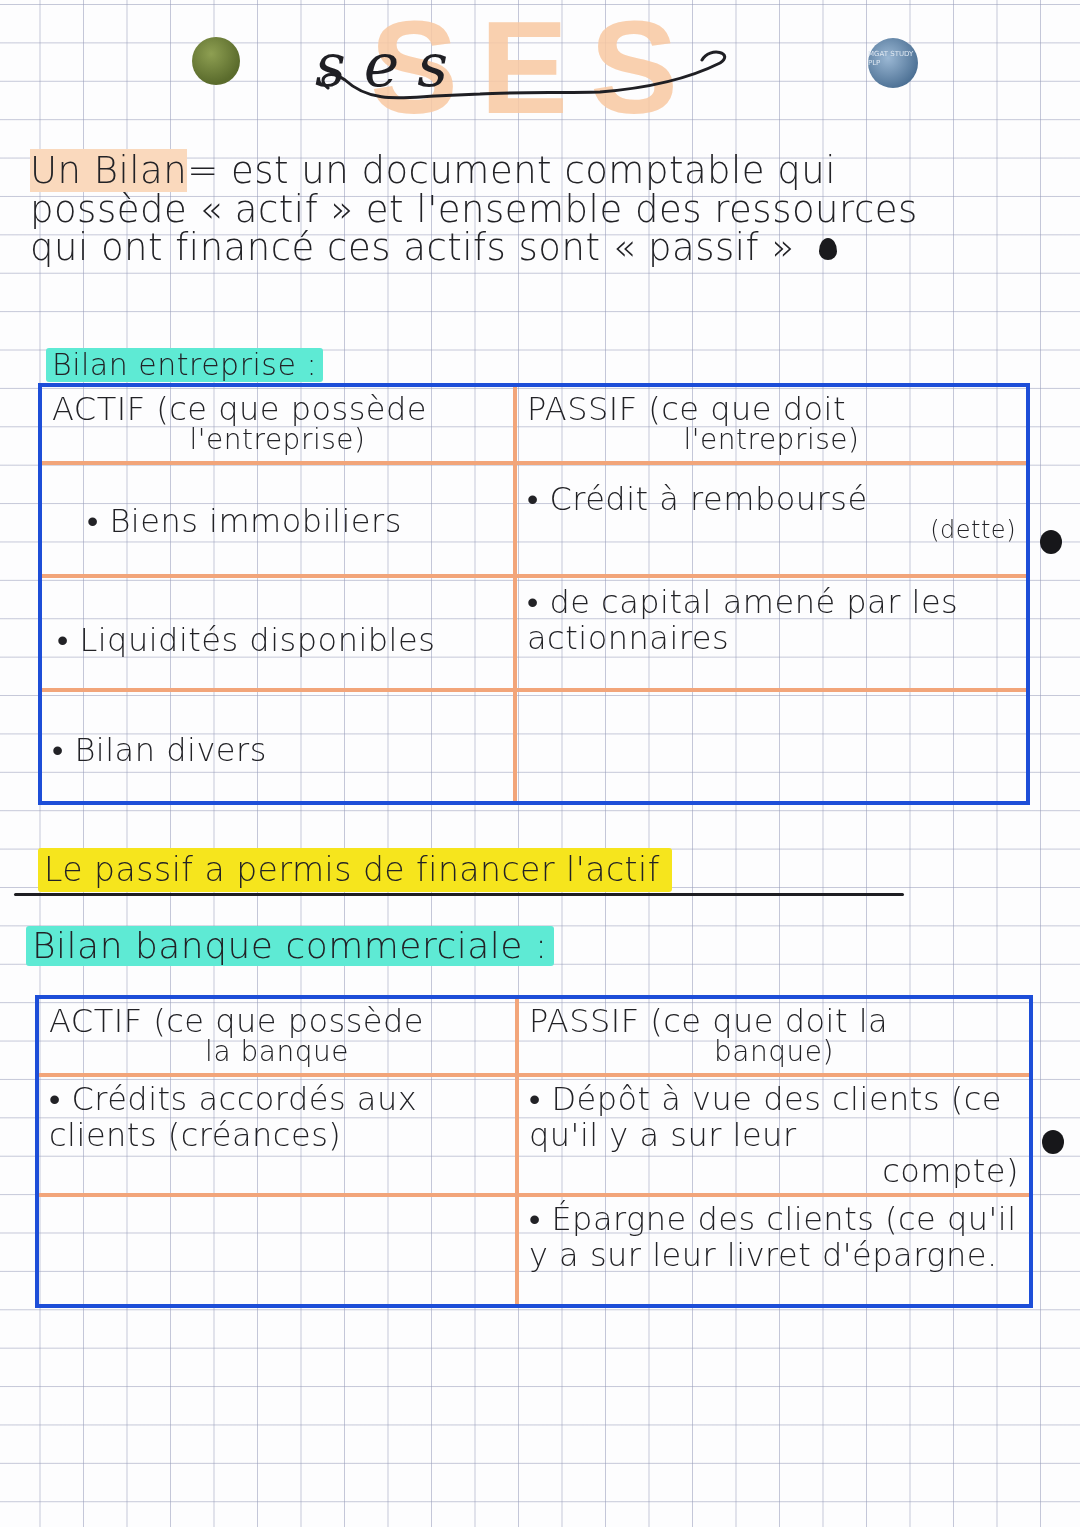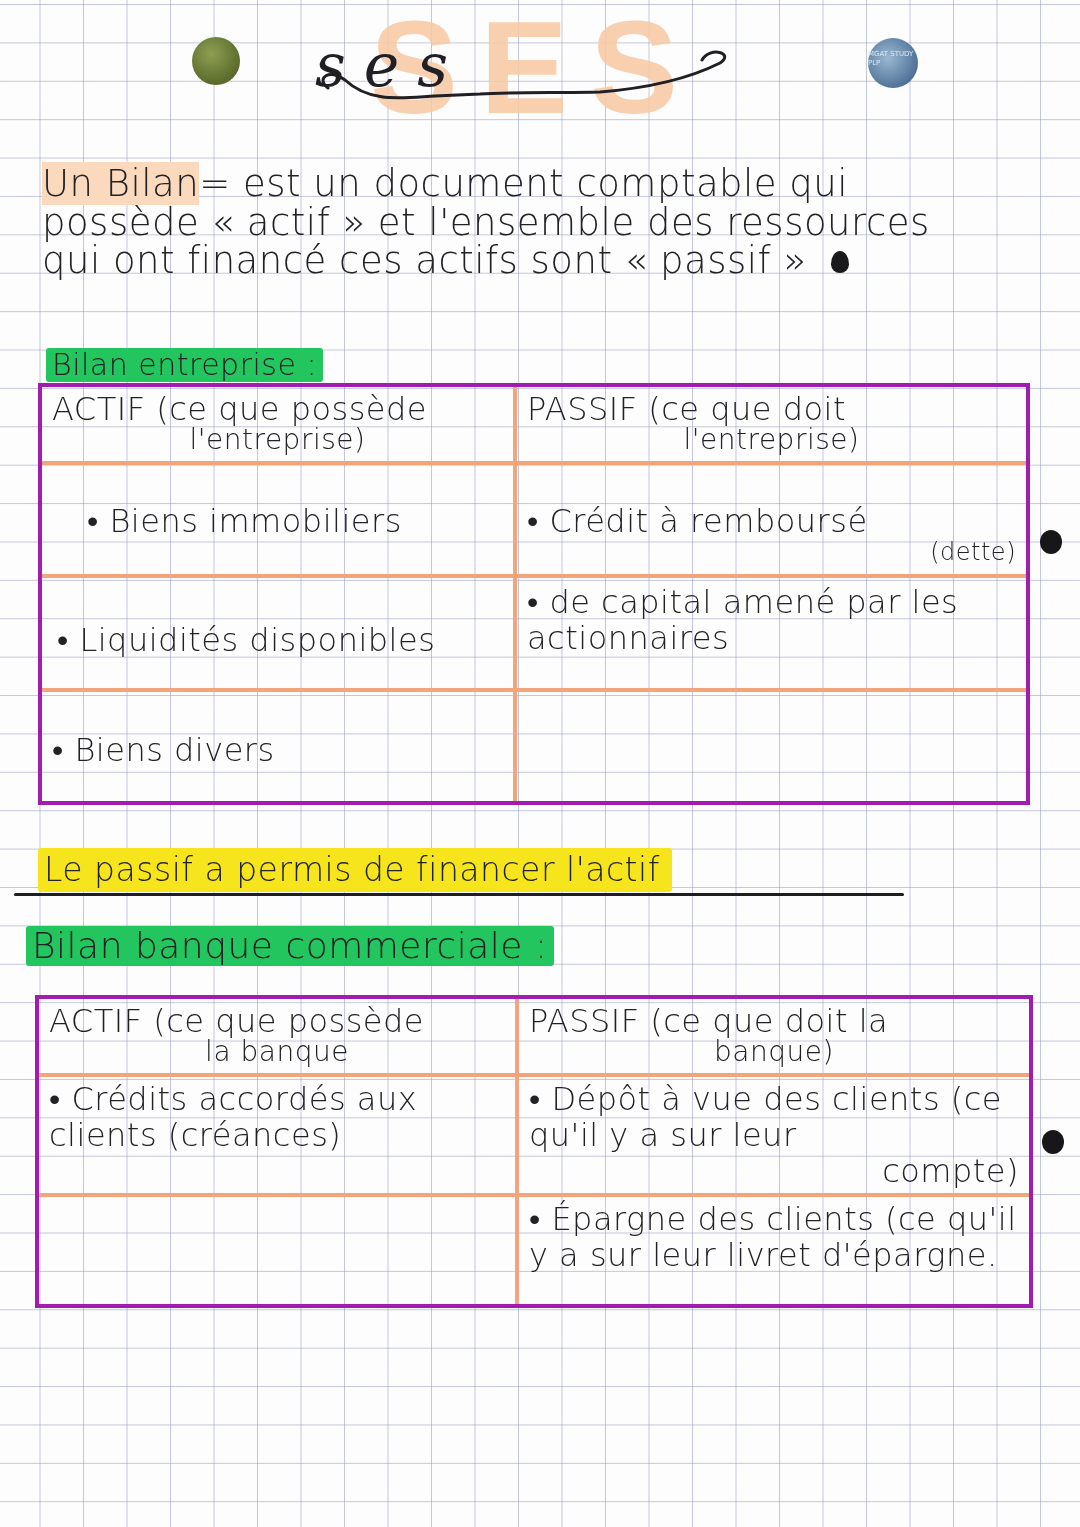--- a/index.html
+++ b/index.html
@@ -32,36 +32,36 @@
     background: radial-gradient(circle at 40% 35%, #8e9f52, #5a6b2c 70%);
   }
   .pin-blue {
     left: 868px; top: 38px; width: 50px; height: 50px; border-radius: 50%;
     background: radial-gradient(circle at 40% 40%, #9bb8d4, #4b6f93 75%);
     font-size: 7px; color: #dfe8f2; text-align: left; line-height: 9px;
     padding-top: 12px; box-sizing: border-box;
   }
 
   
-  .def { left: 30px; top: 165px; width: 1020px; font-size: 37px; line-height: 38.5px; margin-left: 12px; }
+  .def { left: 30px; top: 152px; width: 1020px; font-size: 37px; line-height: 38.5px; }
   .def .line { white-space: nowrap; display: block; }
   .hl-peach { background: #fad9bd; }
   .ink-drop {
     width: 18px; height: 22px; background: #1a1a1d; border-radius: 50% 50% 50% 50% / 60% 60% 40% 40%;
     display: inline-block;
   }
 
   
   .section-label { font-size: 32px; padding: 0 6px; border-radius: 3px; }
-  .hl-blue { background: #22c55e; }
+  .hl-blue { background: #5eead4; }
   .hl-yellow { background: #f6e51d; }
 
   
   .bilan-table {
-    border: 4px solid #a21caf; box-sizing: border-box;
+    border: 4px solid #1d4ed8; box-sizing: border-box;
     display: grid; grid-template-columns: 475px 1fr;
   }
   .cell {
     border-right: 4px solid #f2a57a; border-bottom: 4px solid #f2a57a;
     box-sizing: border-box; padding: 4px 10px; font-size: 32px; line-height: 36px;
   }
   .cell.right { border-right: none; }
   .cell.last { border-bottom: none; }
   .head-sub { display: block; text-align: center; font-size: 28px; line-height: 26px; }
   .right-align { display: block; text-align: right; }
@@ -92,29 +92,29 @@
   <div class="cell">
     <span>ACTIF (ce que possède</span>
     <span class="head-sub">l'entreprise)</span>
   </div>
   <div class="cell right">
     <span>PASSIF (ce que doit</span>
     <span class="head-sub">l'entreprise)</span>
   </div>
 
   <div class="cell" style="padding-top:38px;padding-left:45px;">• Biens immobiliers</div>
-  <div class="cell right" style="padding-top:38px;">
+  <div class="cell right" style="padding-top:16px;">
     <span>• Crédit à remboursé</span>
     <span class="right-align" style="font-size:24px; line-height:26px;">(dette)</span>
   </div>
 
   <div class="cell" style="padding-top:44px; padding-left:15px; white-space:nowrap;">• Liquidités disponibles</div>
   <div class="cell right" style="padding-top:6px;">• de capital amené par les actionnaires</div>
 
-  <div class="cell last" style="padding-top:40px;">• Biens divers</div>
+  <div class="cell last" style="padding-top:40px;">• Bilan divers</div>
   <div class="cell right last"></div>
 </div>
 
 <div class="abs margin-dot" style="left:1040px; top:530px;"></div>
 
 <div class="abs hand section-label hl-yellow" style="left:38px; top:848px; font-size:33px; line-height:44px; padding-right:12px;">Le passif a permis de financer l'actif</div>
 <div class="abs rule" style="left:14px; top:893px; width:890px;"></div>
 
 <div class="abs hand section-label hl-blue" style="left:26px; top:926px; font-size:36px; line-height:40px;">Bilan banque commerciale :</div>
 

